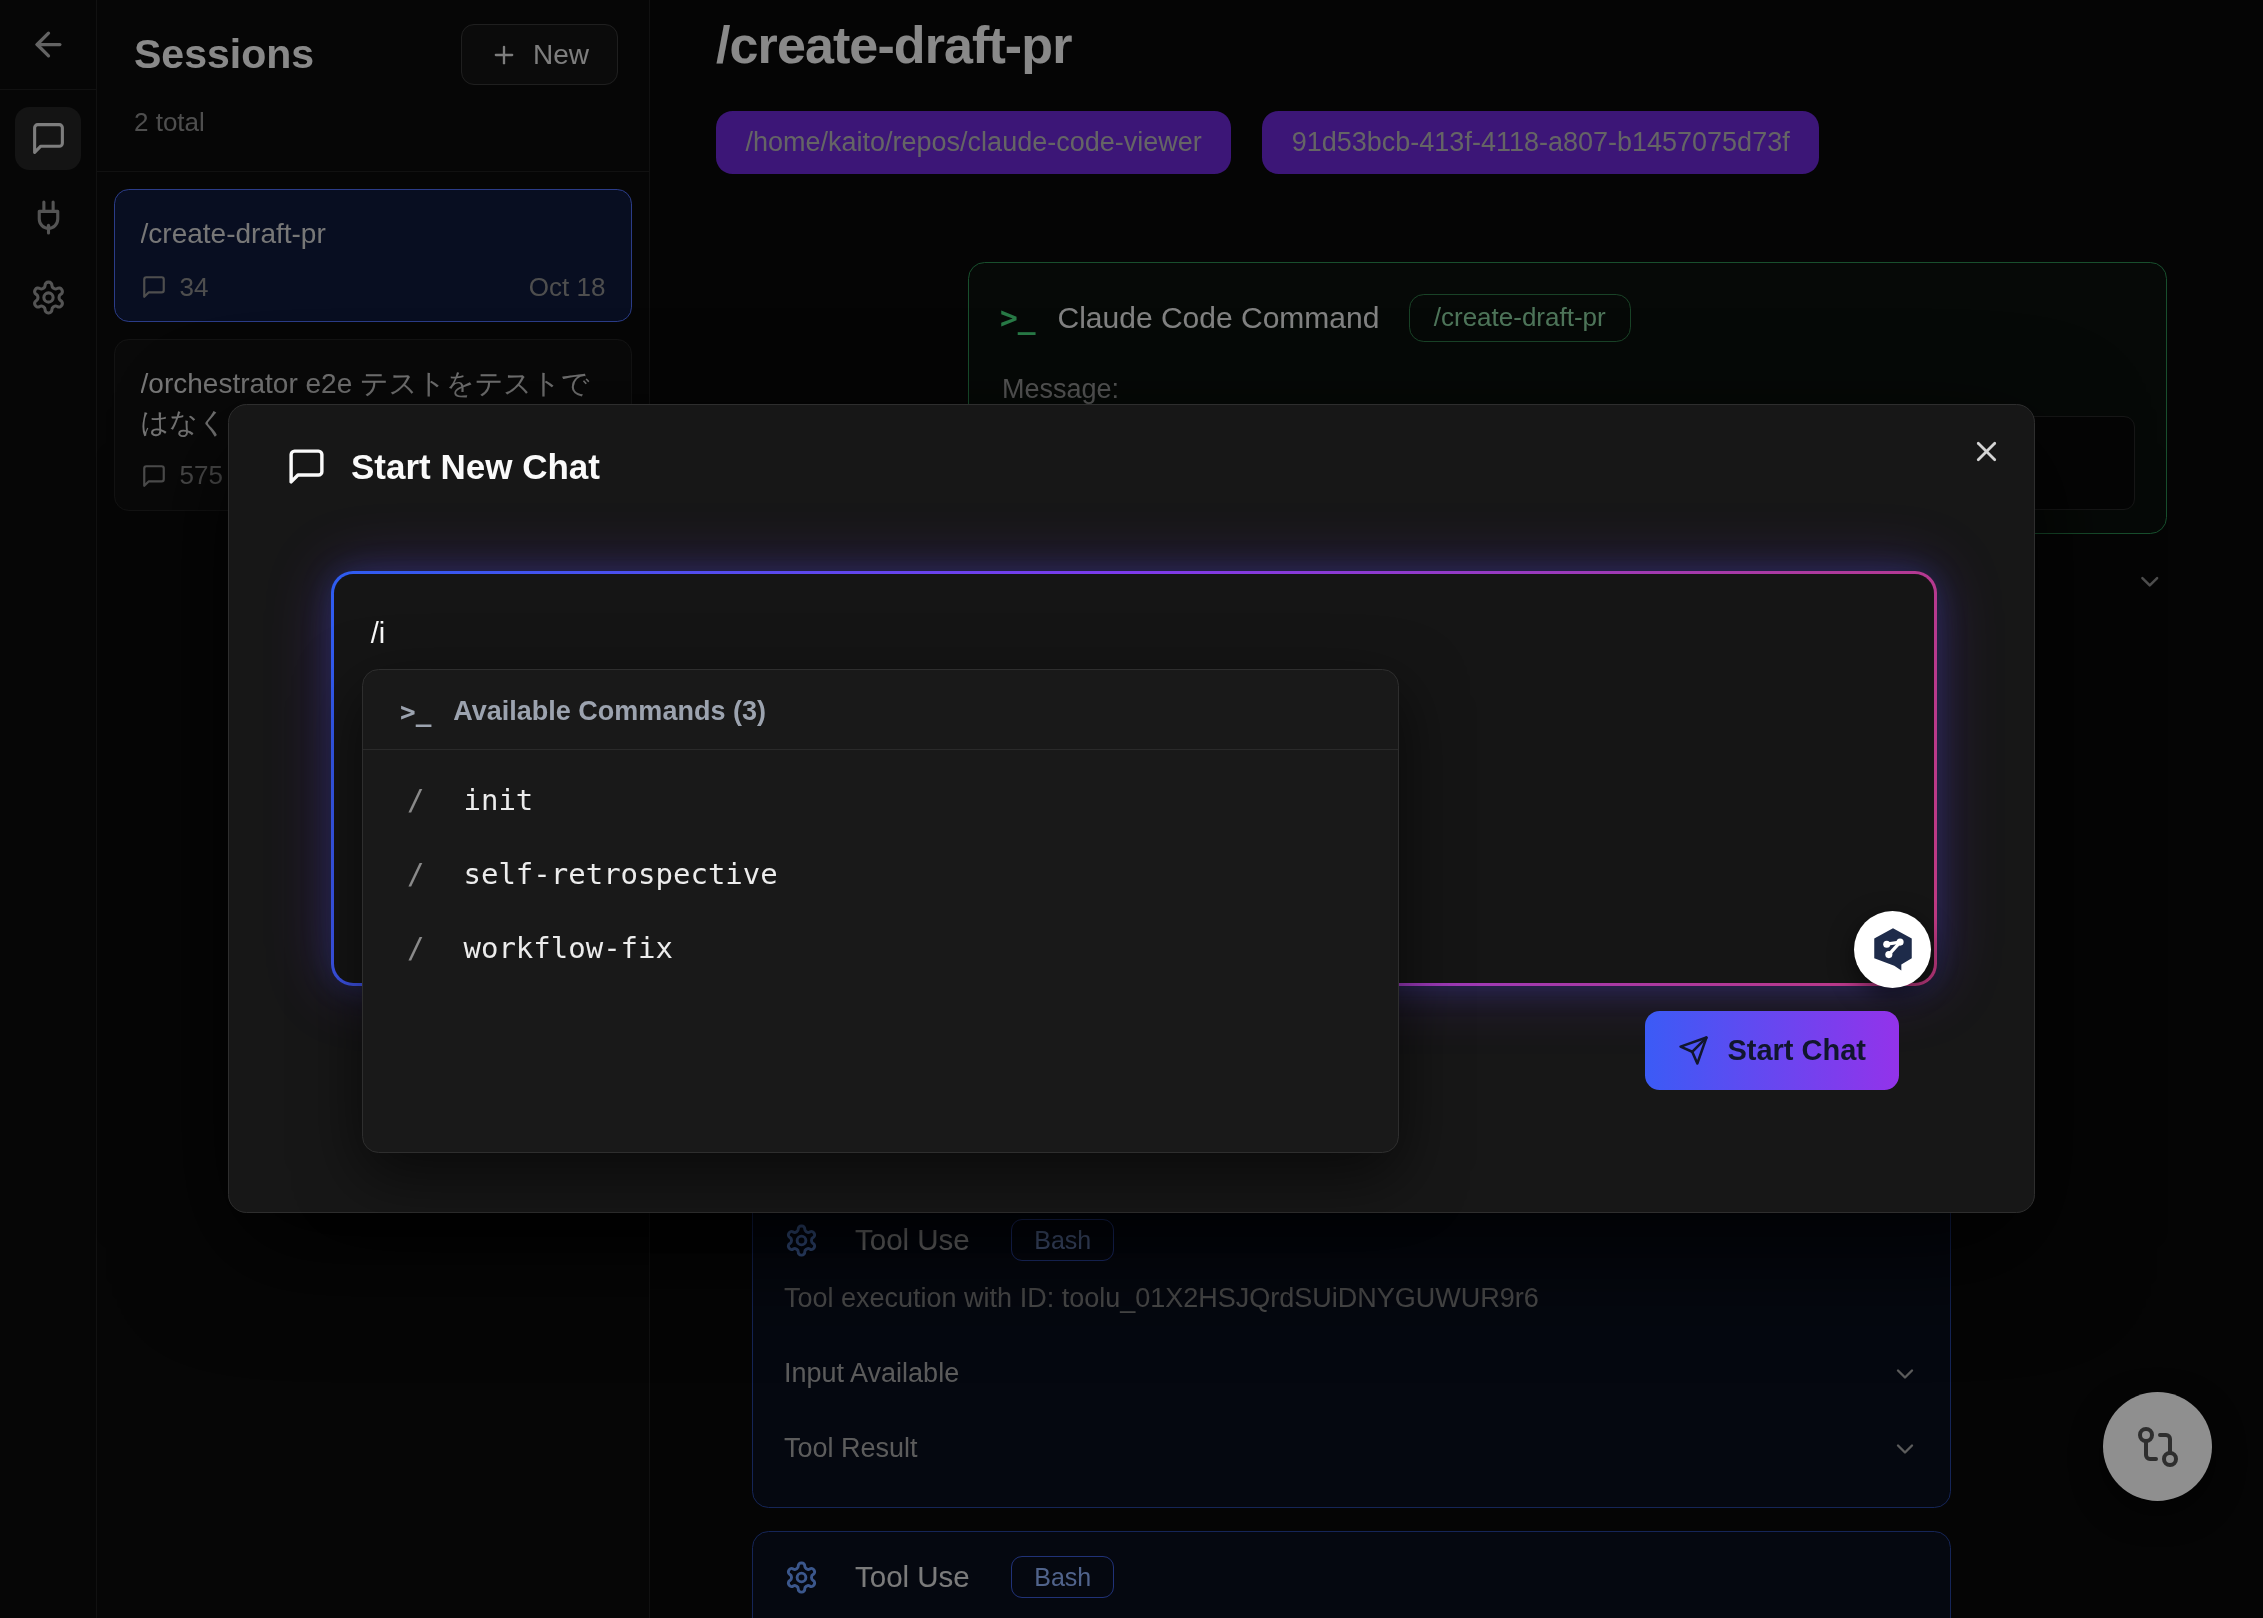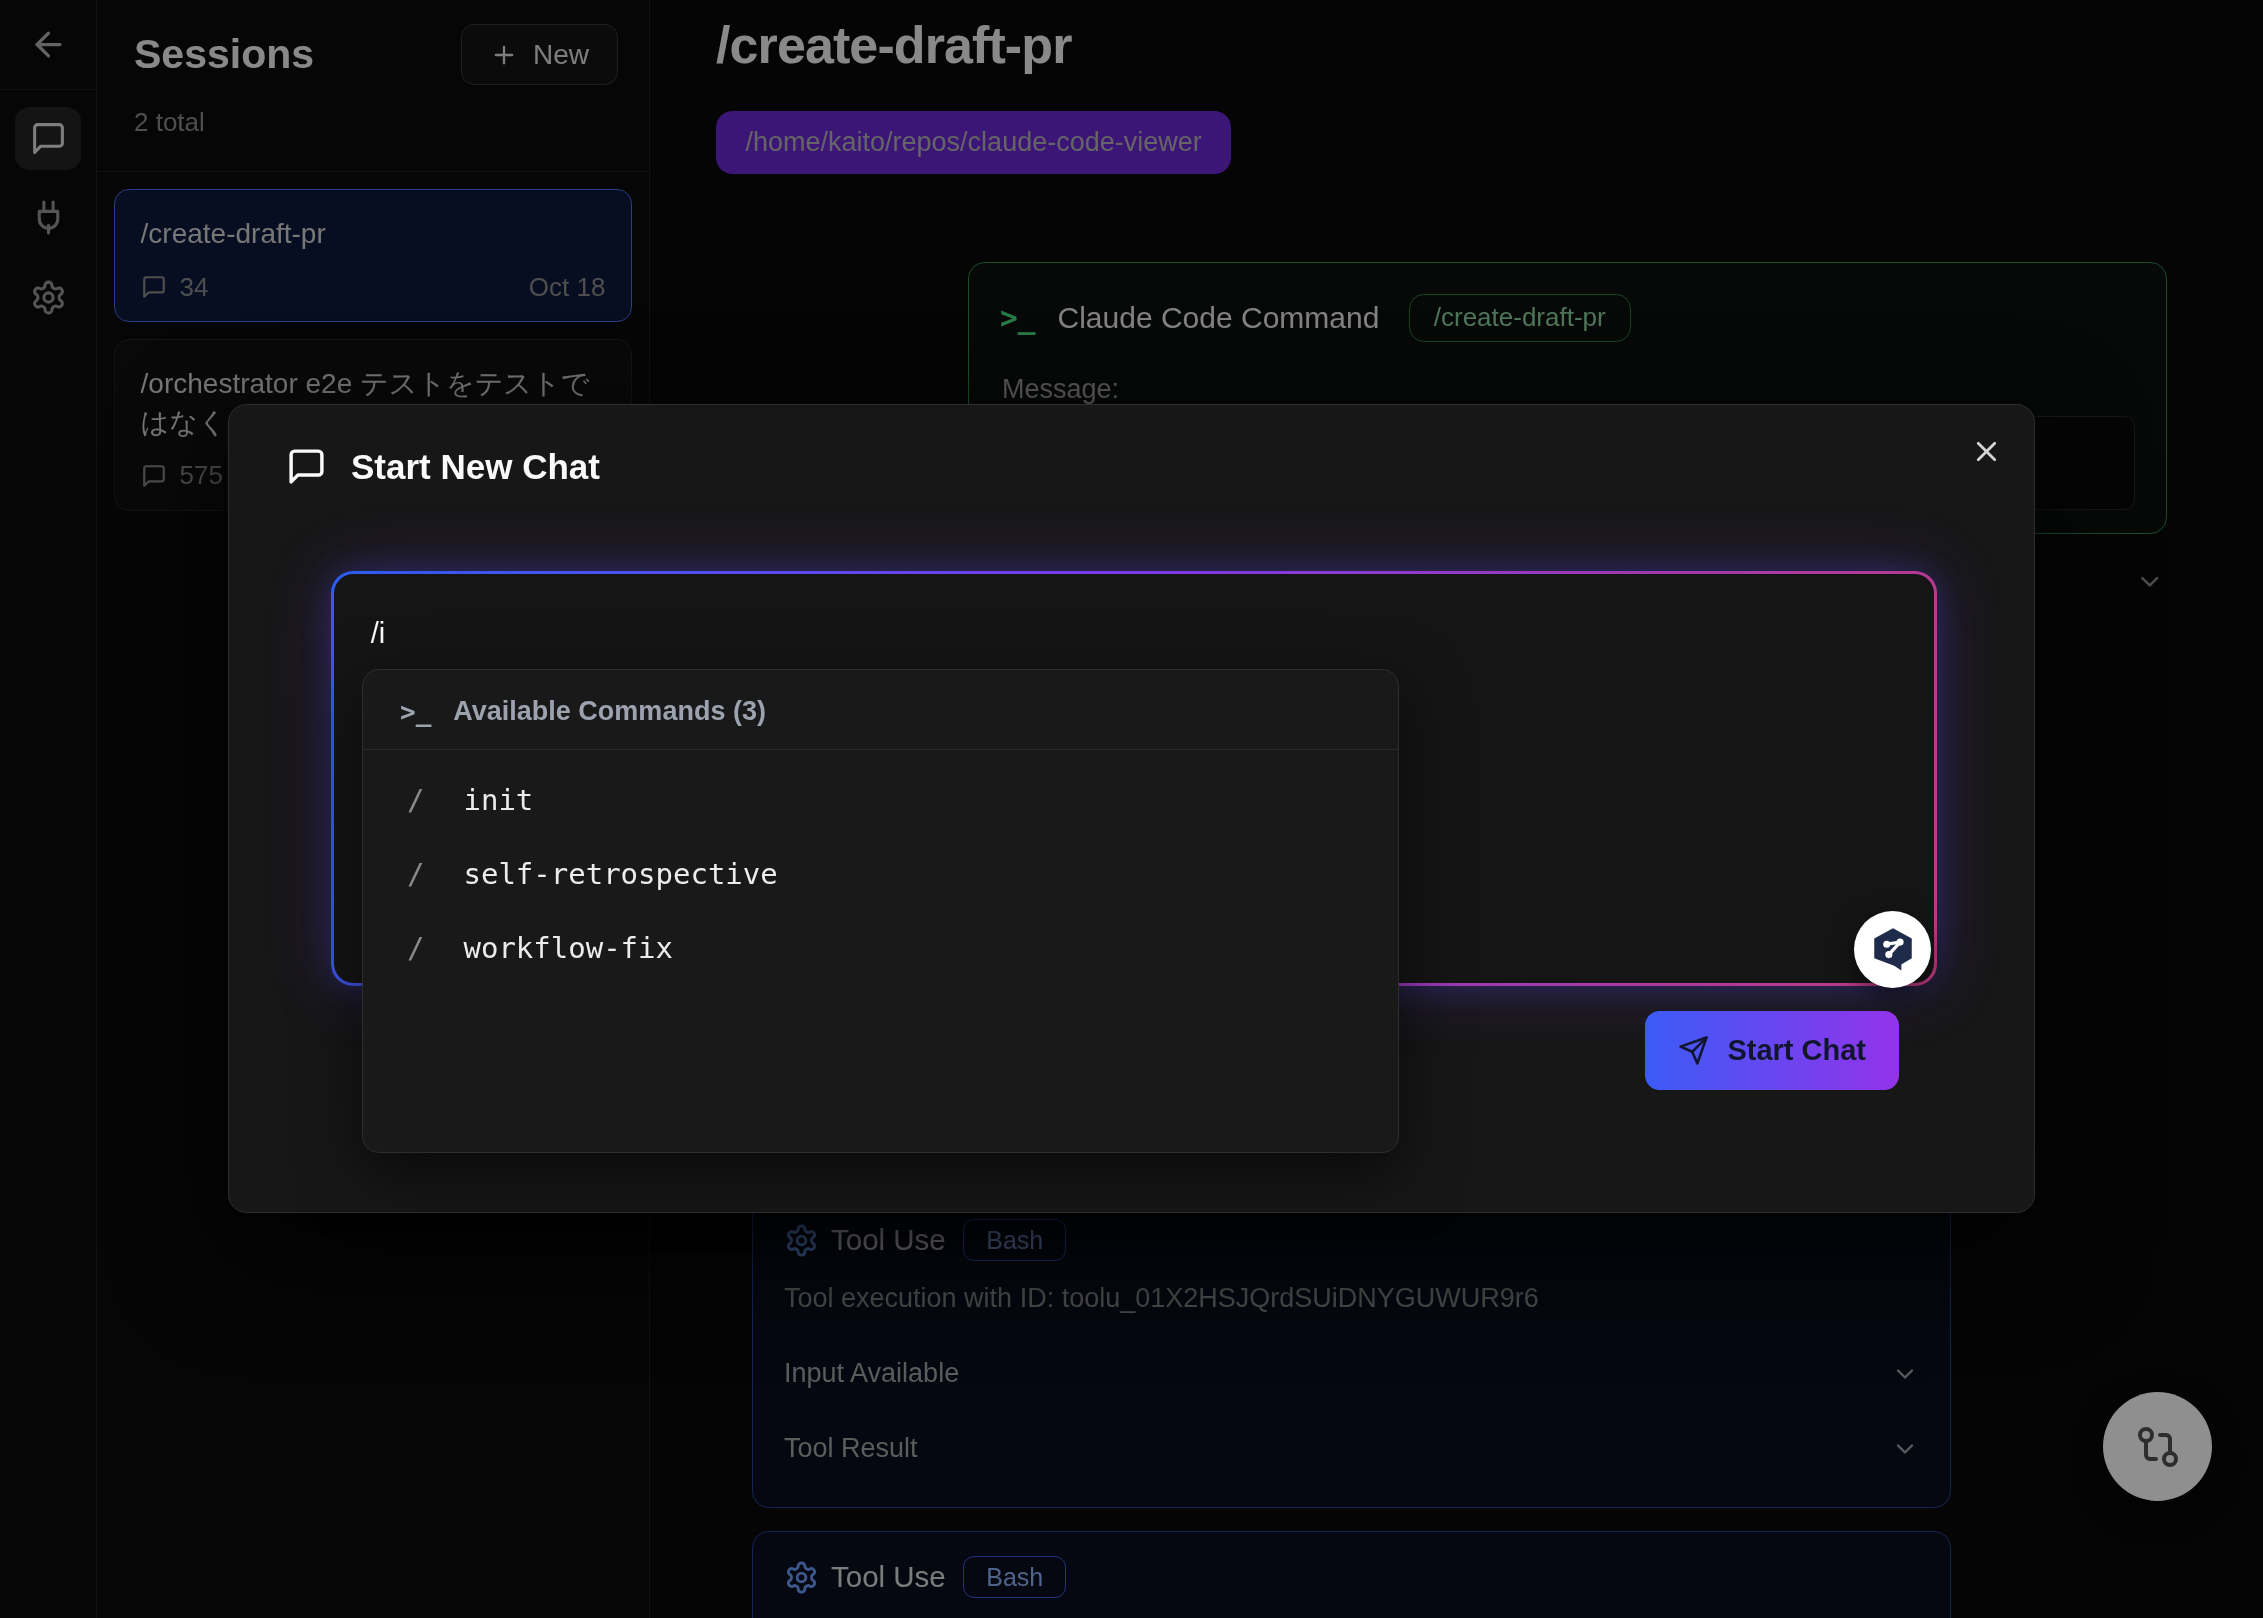--- a/index.html
+++ b/index.html
@@ -66,21 +66,21 @@
   .msg-label { position:absolute; left:33px; top:111px; color:#a3a3a3; font-size:27px; }
   .msg-box { position:absolute; left:29.5px; right:31px; top:153px; height:94px;
              background:#0a0a0a; border:0.9px solid #2a2a2a; border-radius:11px; }
 
   .standalone-chevron { position:absolute; left:1484px; top:567px; color:#8f8f8f; cursor:pointer; }
 
   .tool-card { position:absolute; left:101px; width:1199px;
                background:#0a0f1e; border:1.8px solid #27449e; border-radius:16.6px; }
   .tool-card.one { top:1194px; height:314px; }
   .tool-card.two { top:1531px; height:277px; }
-  .tool-header { display:flex; align-items:center; gap:12px; padding:24px 31px 0; }
+  .tool-header { display:flex; align-items:center; gap:36px; padding:24px 31px 0; }
   .tool-title { font-size:29.5px; color:#e0e0e0; }
   .tool-badge { border:1.8px solid #3b5bdb; color:#93b4fd; border-radius:11px;
                 padding:5.5px 22px; font-size:25px; margin-left:5.5px; }
   .tool-id { padding:22px 31px 0; color:#8a8a8a; font-size:27px; }
   .tool-section { display:flex; align-items:center; justify-content:space-between;
                   padding:0 31px; margin-top:44px; color:#a8a8a8; font-size:27px; cursor:pointer; }
 
   
   .overlay { position:absolute; inset:0; background:rgba(0,0,0,0.45); z-index:50; }
   .modal { position:absolute; left:228px; top:404px; width:1807px; height:809px;
@@ -212,20 +212,21 @@
         <span></span>
       </div>
     </div>
   </div>
 </div>
 
 <div class="main">
   <div class="page-title">/create-draft-pr</div>
   <div class="badge-row">
     <div class="chip">/home/kaito/repos/claude-code-viewer</div>
+    <div class="chip">91d53bcb-413f-4118-a807-b1457075d73f</div>
   </div>
 
 
   <div class="cmd-card">
     <div class="cmd-header">
       <span class="term-glyph cmd-term">&gt;_</span>
       <span class="cmd-title">Claude Code Command</span>
       <span class="cmd-badge">/create-draft-pr</span>
     </div>
     <div class="msg-label">Message:</div>

